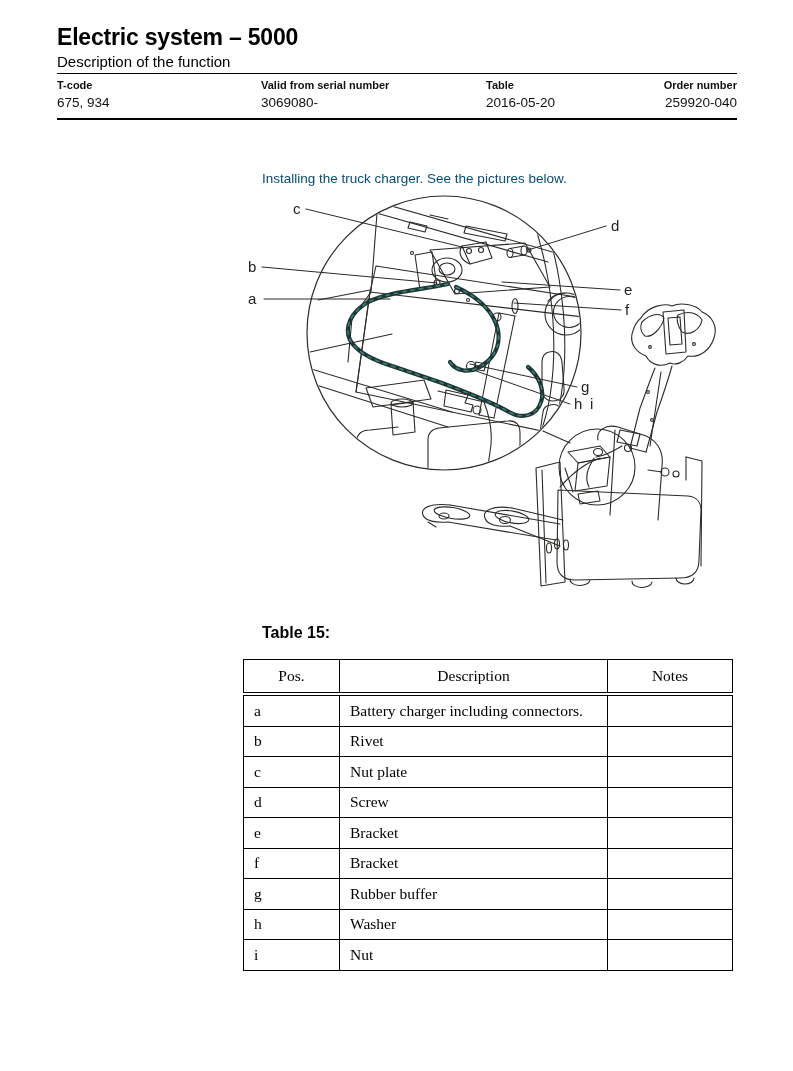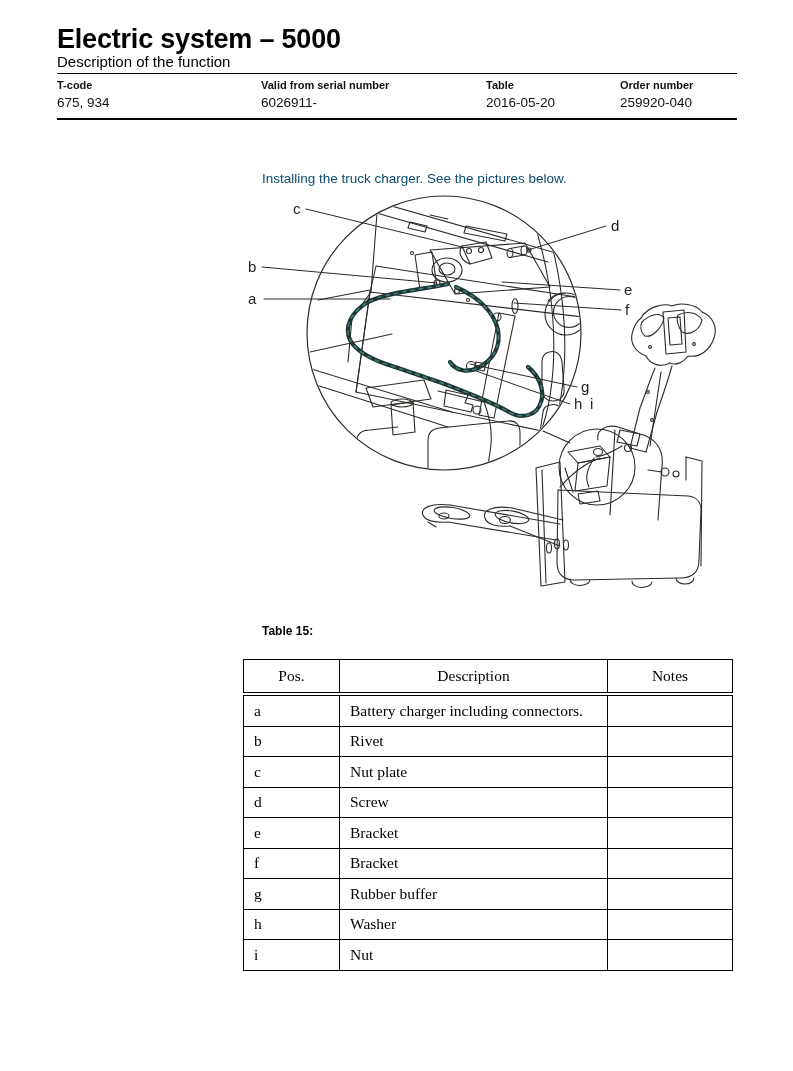--- a/index.html
+++ b/index.html
@@ -8,61 +8,61 @@
     width:793px;height:1071px;
     margin:0 auto;
     background:#ffffff;
     font-family:"Liberation Sans",sans-serif;
     color:#111;
     overflow:hidden;
   }
   
   .doc-title{
     position:absolute;left:57px;top:24px;
-    font-size:27px;font-weight:bold;letter-spacing:-0.2px;
+    font-size:23px;font-weight:bold;letter-spacing:-0.2px;
     color:#000;white-space:nowrap;
   }
   .doc-subtitle{
     position:absolute;left:57px;top:53px;
     font-size:15px;color:#000;white-space:nowrap;
   }
   .info-bar{
     position:absolute;left:57px;top:73px;width:680px;
     border-top:1.5px solid #000;
     border-bottom:2.5px solid #000;
     display:flex;
     padding:4px 0 8px 0;
     box-sizing:border-box;
   }
   .info-col{flex:0 0 auto;}
   .info-col.c0{width:204px;}
   .info-col.c1{width:225px;}
   .info-col.c2{width:134px;}
-  .info-col.c3{width:117px;}
+  .info-col.c3{width:117px;text-align:right;}
   .info-label{font-weight:bold;font-size:11px;line-height:15px;}
   .info-value{font-size:13.5px;line-height:15px;margin-top:2px;}
   
   .section-heading{
     position:absolute;left:262px;top:139px;
     font-size:17.5px;font-weight:bold;color:#000;white-space:nowrap;
   }
   .section-body{
     position:absolute;left:262px;top:171px;
     font-size:13.5px;color:#0c4a6e;white-space:nowrap;
   }
   
   .figure-svg{position:absolute;left:0;top:0;width:793px;height:1071px;}
   .figure-svg text{
     font-family:"Liberation Sans",sans-serif;
     font-size:15px;fill:#222;
   }
   
   .table-caption{
     position:absolute;left:262px;top:624px;
-    font-size:12px;font-weight:bold;color:#000;white-space:nowrap;
+    font-size:16px;font-weight:bold;color:#000;white-space:nowrap;
   }
   table.parts{
     position:absolute;left:243px;top:659px;
     width:489px;
     border-collapse:collapse;
     font-family:"Liberation Serif",serif;
     font-size:15.5px;color:#000;
     table-layout:fixed;
   }
   table.parts th{
@@ -90,21 +90,21 @@
   <div class="doc-title">Electric system – 5000</div>
   <div class="doc-subtitle">Description of the function</div>
 
   <div class="info-bar">
     <div class="info-col c0">
       <div class="info-label">T-code</div>
       <div class="info-value">675, 934</div>
     </div>
     <div class="info-col c1">
       <div class="info-label">Valid from serial number</div>
-      <div class="info-value">6026911-</div>
+      <div class="info-value">3069080-</div>
     </div>
     <div class="info-col c2">
       <div class="info-label">Table</div>
       <div class="info-value">2016-05-20</div>
     </div>
     <div class="info-col c3">
       <div class="info-label">Order number</div>
       <div class="info-value">259920-040</div>
     </div>
   </div>

